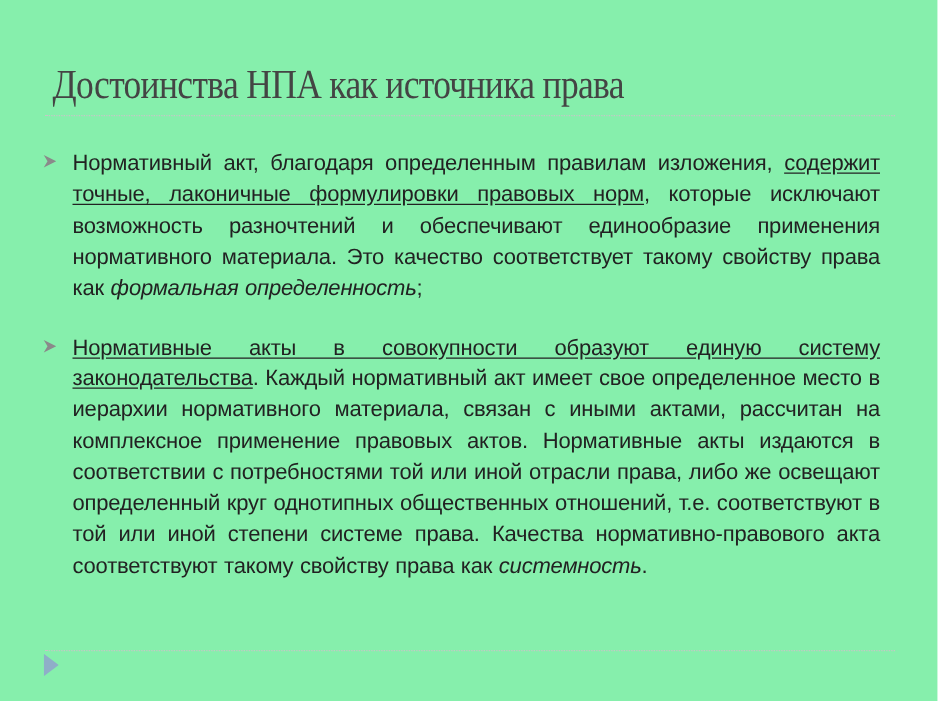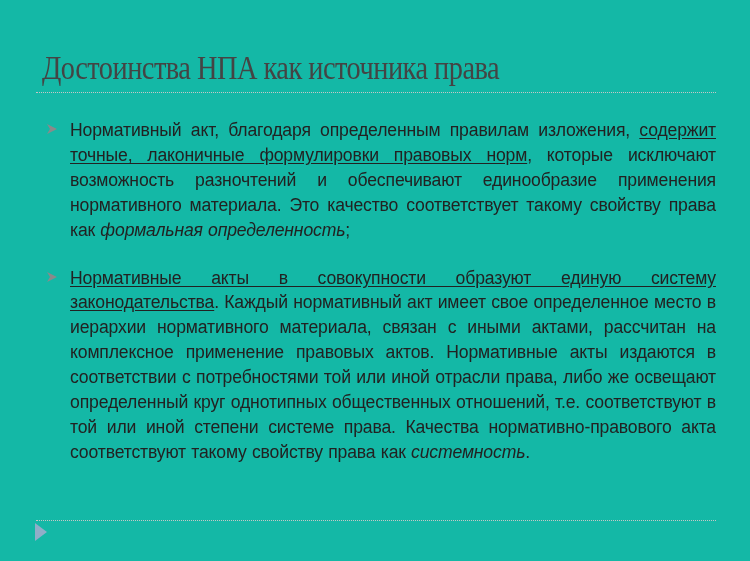--- a/index.html
+++ b/index.html
@@ -10,21 +10,21 @@
     body {
       width: 750px;
       height: 561px;
       position: relative;
       overflow: hidden;
       font-family: "Liberation Sans", "DejaVu Sans", sans-serif;
     }
     .slide {
       position: absolute;
       inset: 0;
-      background: #14b8a6;
+      background: #86efac;
     }
     .title {
       position: absolute;
       left: 42px;
       top: 46px;
       font-family: "Liberation Serif", "DejaVu Serif", serif;
       font-size: 33px;
       color: #444444;
       letter-spacing: -0.6px;
       transform: scaleX(0.86);
@@ -37,21 +37,21 @@
       left: 36px;
       width: 680px;
       height: 0;
       border-top: 1.5px dotted #c6c6c6;
     }
     .rule.top { top: 92px; }
     .rule.bottom { top: 520px; }
 
     .content {
       position: absolute;
-      left: 44px;
+      left: 32px;
       top: 118px;
       width: 672px;
     }
     .bullet {
       position: relative;
       padding-left: 26px;
       margin-bottom: 23px;
     }
     .bullet-marker {
       position: absolute;

